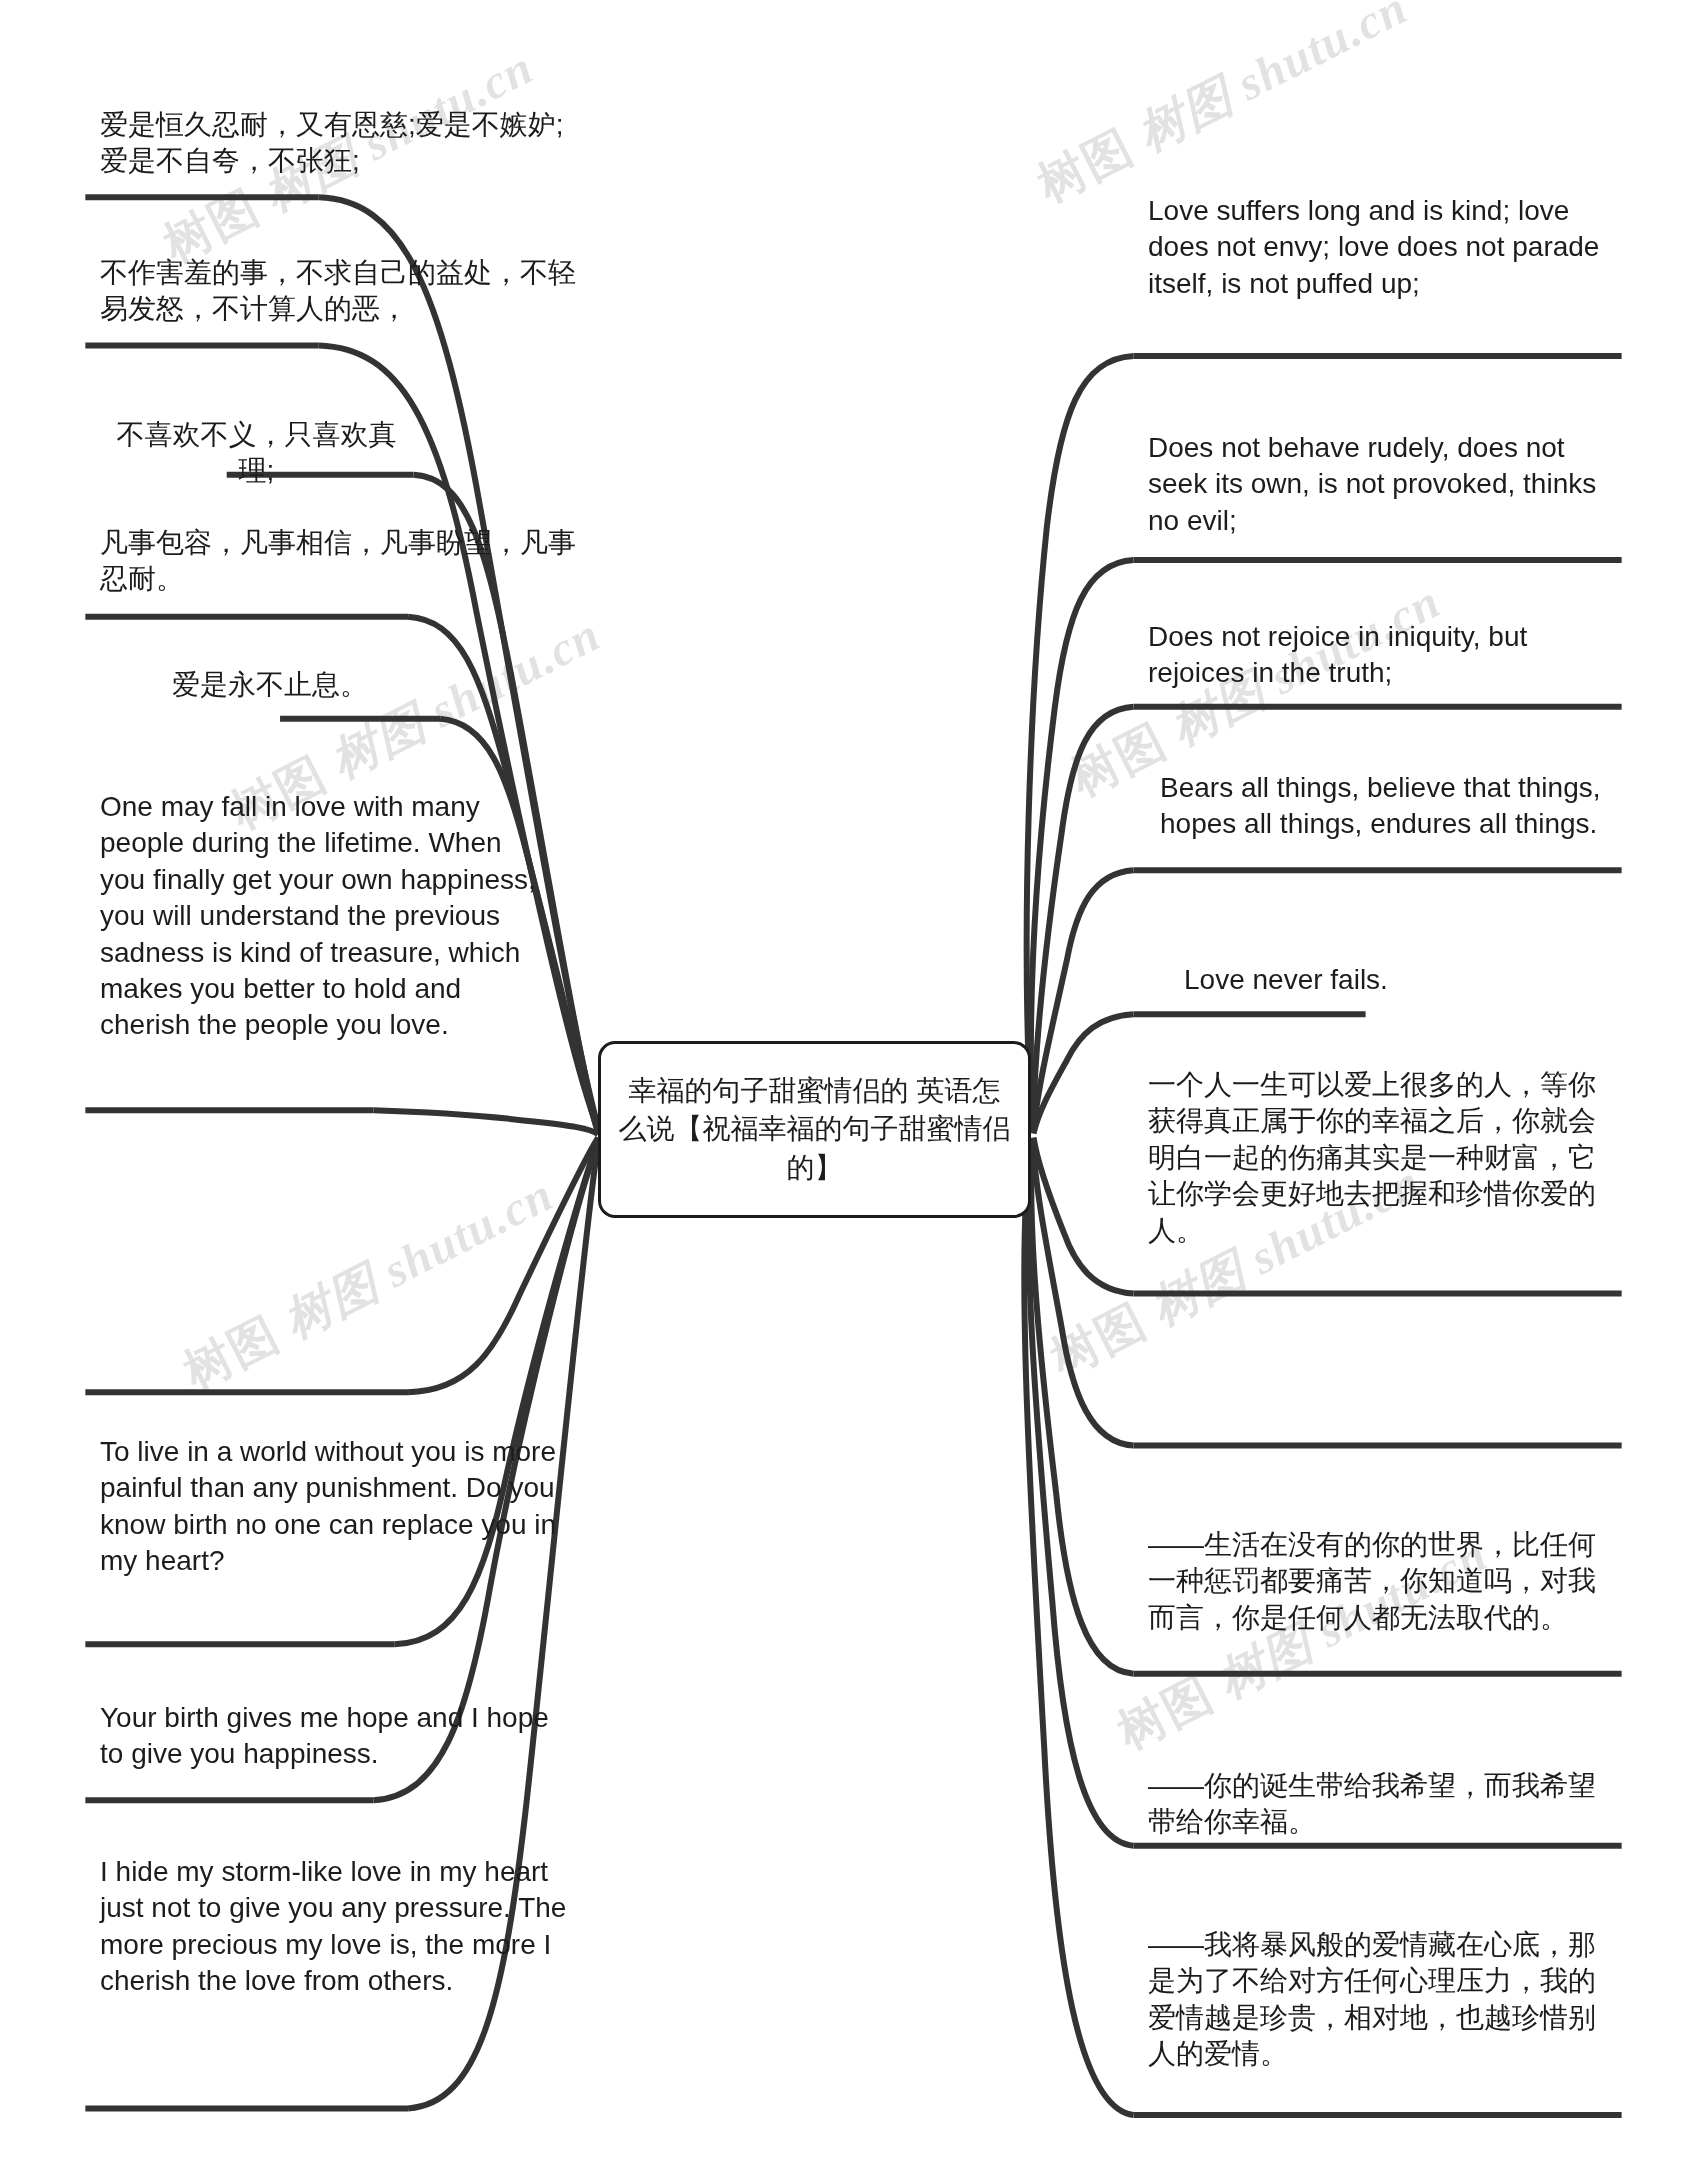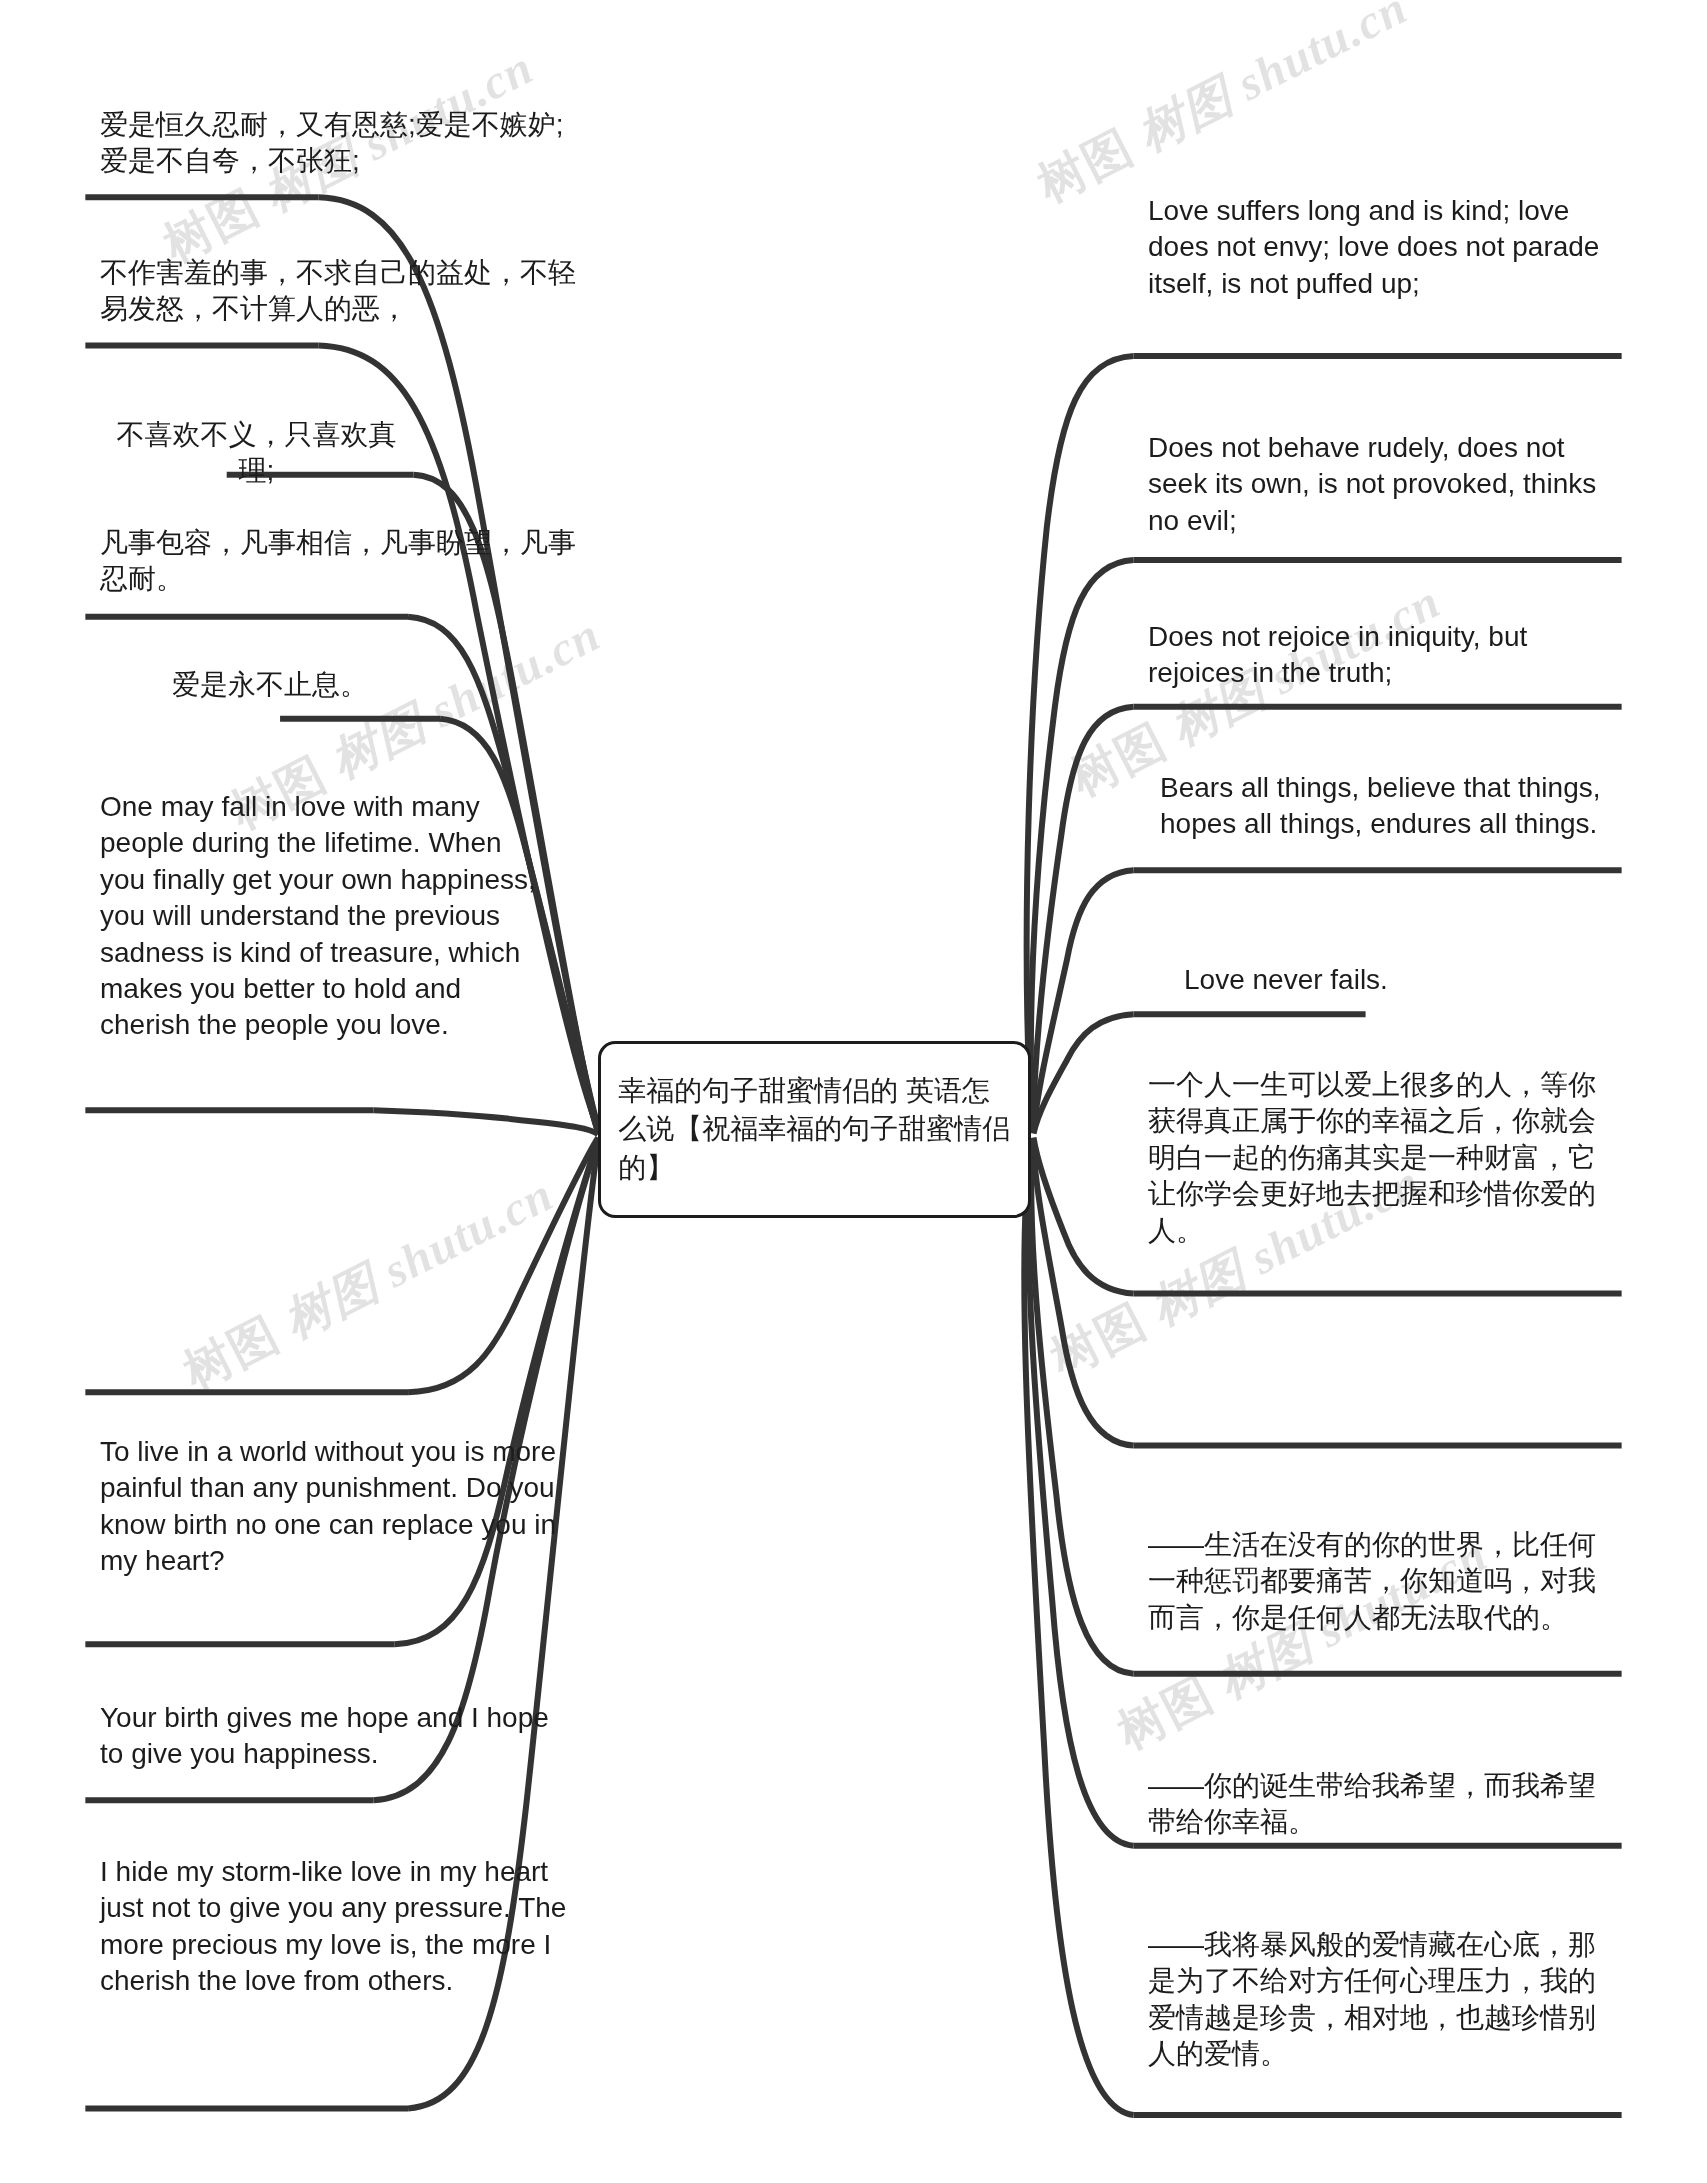--- a/index.html
+++ b/index.html
@@ -56,20 +56,21 @@
     border-radius:17.3px;
     background:#ffffff;
     box-sizing:border-box;
     display:flex;align-items:center;justify-content:center;
     z-index:5;
   }
   #root .roottxt{
     font-size:28px;
     line-height:1.38;
     color:#1c1c1c;
+    text-align:center;
     padding:0 17.3px;
   }
 </style>
 </head>
 <body>
 
 <div id="canvas">
 
   <div id="watermarks">
     <div class="wm" style="left:153px;  top:220px;"><span class="cjk">树图</span> <span>树图 shutu.cn</span></div>

